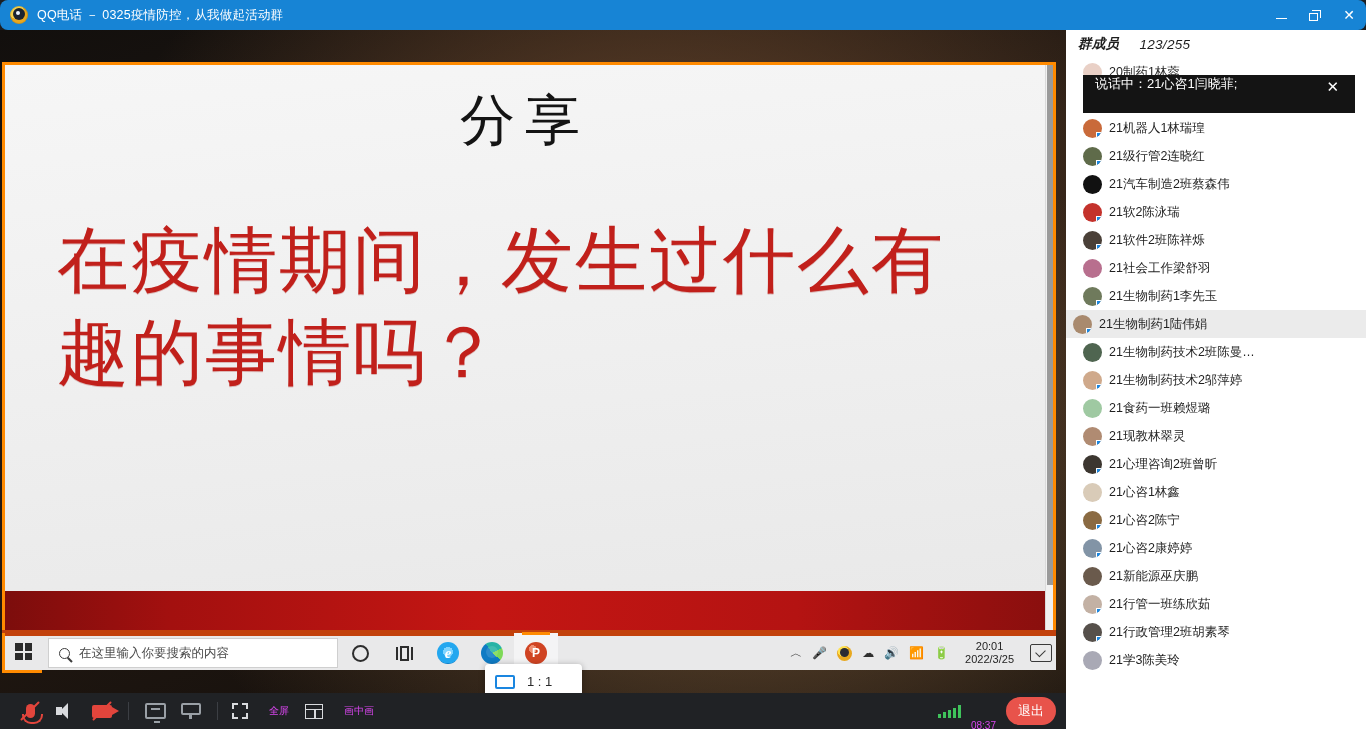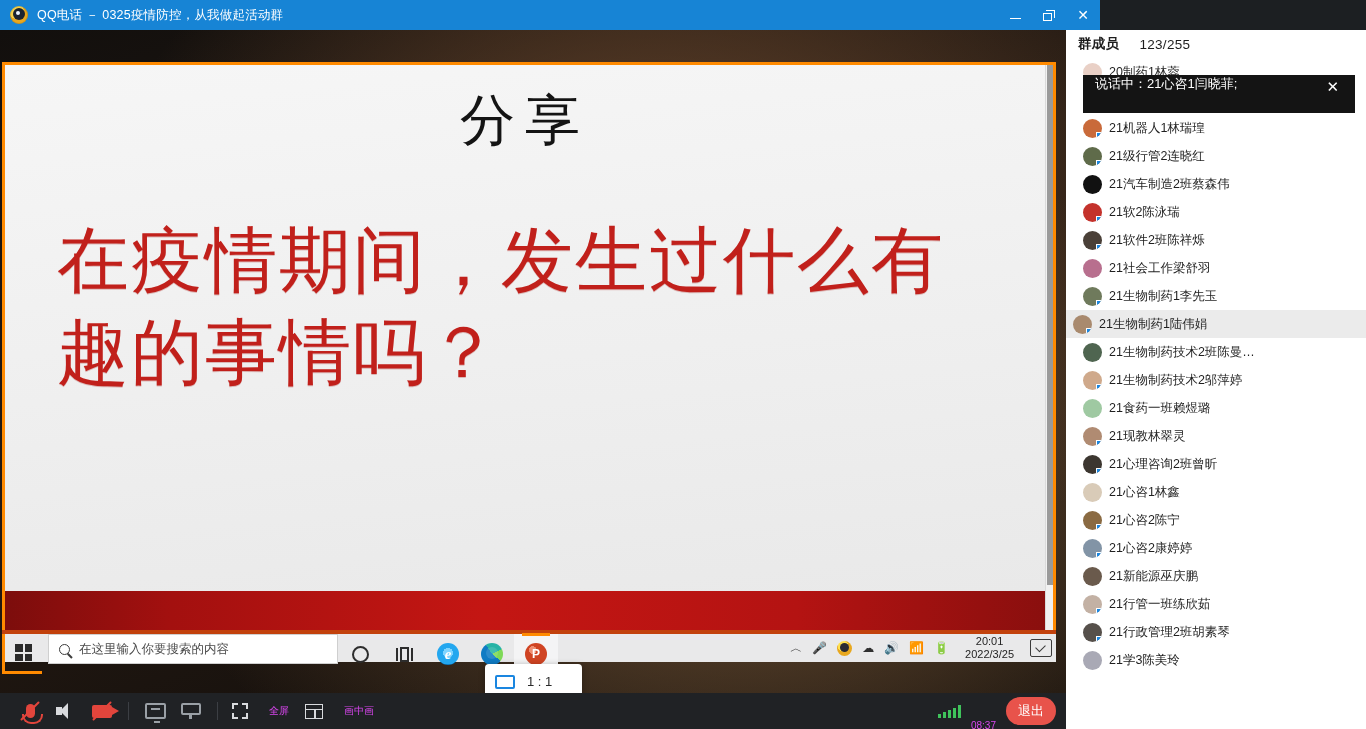--- a/index.html
+++ b/index.html
@@ -6,22 +6,22 @@
   html,body { width:1366px; height:729px; overflow:hidden; }
   body {
     font-family: "Liberation Sans", "DejaVu Sans", sans-serif;
     background:#1c1f22; color:#fff; font-size:13px;
     -webkit-font-smoothing: antialiased;
   }
   #root { position:relative; width:1366px; height:729px; }
 
   
   .titlebar {
-    position:absolute; left:0; top:0; width:1100px; height:30px;
-    background:#1784d5; display:flex; align-items:center;
+    position:absolute; left:0; top:0; width:1366px; height:30px;
+    background:#1784d5; display:flex; align-items:center;border-radius:8px;
   }
   .tb-logo {
     width:18px; height:18px; border-radius:50%;
     background:radial-gradient(circle at 38% 32%, #ffffff 0 14%, #f8d34a 15% 44%, #e8a81f 45% 100%);
     margin-left:10px; position:relative; flex:none;
     box-shadow:0 0 0 1px rgba(0,0,0,.12) inset;
   }
   .tb-logo::after{
     content:""; position:absolute; left:3px; top:2px; width:12px; height:12px;
     border-radius:50%; background:#1b2430;
@@ -97,23 +97,23 @@
     position:absolute; left:381px; top:62px; height:30px; padding:0 12px;
     background:#f2f2f2; border:1px solid #cfcfcf; border-top:none;
     display:flex; align-items:center; gap:22px;
     color:#2a2a2a; font-size:12px; white-space:nowrap; z-index:6;
     box-shadow:0 1px 3px rgba(0,0,0,.22);
   }
   .share-pill span{ line-height:1; }
 
   
   .wintask{
-    position:absolute; left:2px; top:600px; width:1054px; height:32px;
-    background:#e9e9ea; display:flex; z-index:4;
-    border-top:4px solid #c2410c;
+    position:absolute; left:2px; top:600px; width:1054px; height:40px;
+    background:#e9e9ea; display:flex; align-items:center; z-index:4;
+    border-top:6px solid #c2410c;
   }
   .winstart{
     width:40px; height:40px; display:flex; align-items:center; justify-content:center;
     border-left:3px solid #ff8a00; border-bottom:3px solid #ff8a00;
   }
   .win-logo{ width:17px; height:17px; display:grid; grid-template-columns:1fr 1fr; grid-template-rows:1fr 1fr; gap:2px;}
   .win-logo i{ background:#2b2b2b; display:block;}
   .searchbox{
     width:290px; height:30px; margin-left:6px; background:#fff; border:1px solid #cfcfcf;
     display:flex; align-items:center; gap:9px; padding:0 10px; color:#4a4a4a; font-size:12.5px;
@@ -216,21 +216,21 @@
     padding:5px 12px; cursor:pointer;
   }
 
   
   .panel{
     position:absolute; left:1066px; top:30px; width:300px; height:699px;
     background:#ffffff; color:#1d1d1d; overflow:hidden;
   }
   .panel-head{
     height:28px; display:flex; align-items:center; padding:0 0 0 12px;
-    font-size:13.5px; color:#1d1d1d; font-weight:bold; letter-spacing:.3px;
+    font-size:13.5px; color:#1d1d1d; font-weight:bold; letter-spacing:.3px;font-style:italic;
   }
   .panel-head .cnt{ font-weight:normal; margin-left:20px; }
   .mlist{ position:absolute; left:0; top:28px; right:0; bottom:0; }
   .mrow{
     height:28px; display:flex; align-items:center; padding-left:17px; gap:7px;
     font-size:12.5px; color:#1f1f1f; white-space:nowrap; cursor:default;
   }
   .mrow.sel{ background:#ebebeb;padding-left:7px; }
   .av{
     width:19px;height:19px;border-radius:50%;flex:none;position:relative;overflow:hidden;

